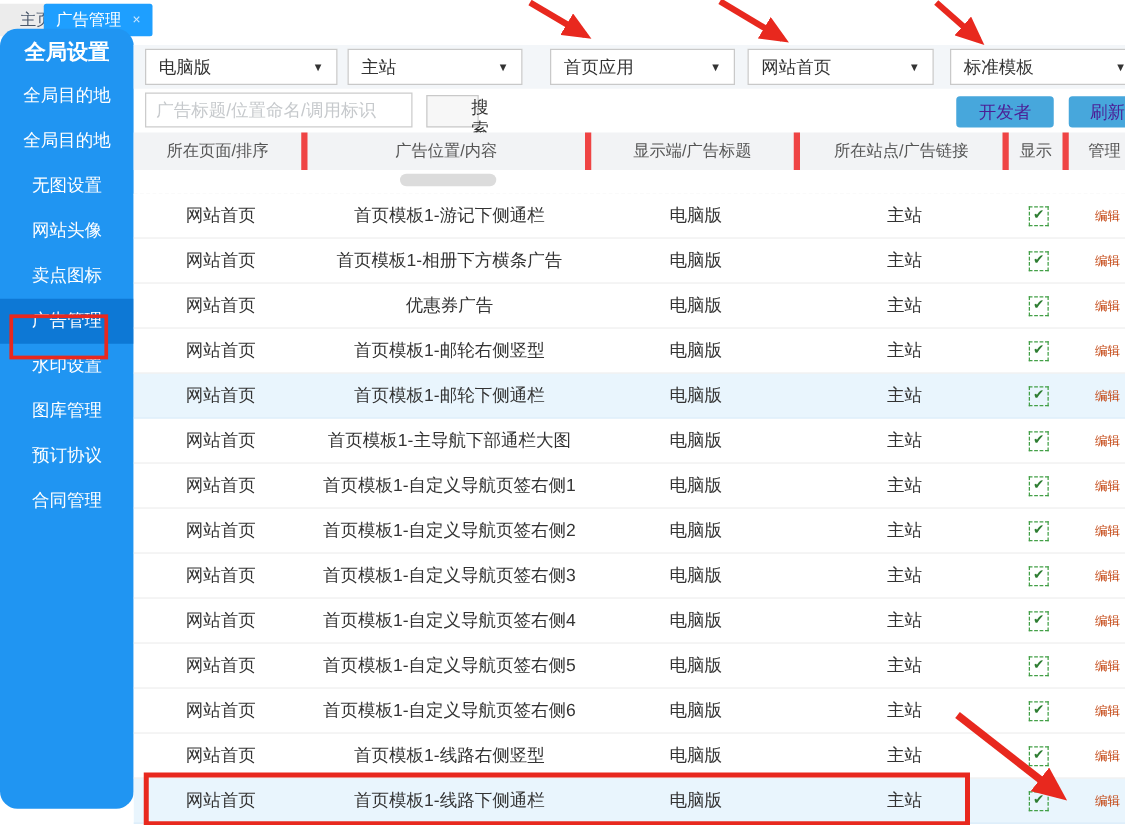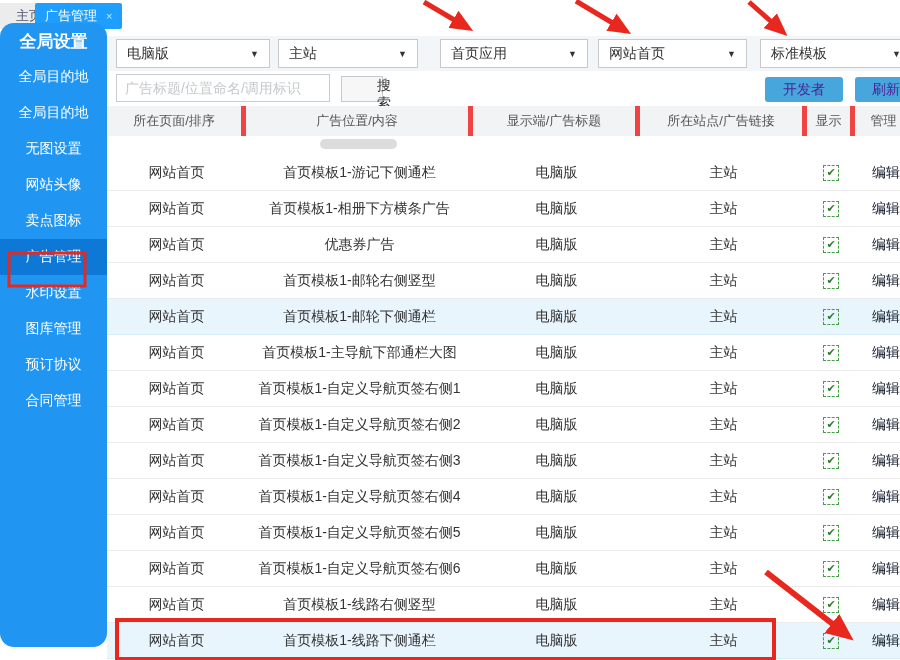--- a/index.html
+++ b/index.html
@@ -53,21 +53,21 @@
 
   .hscroll-thumb { position:absolute; left:213px; top:103px; width:77px; height:10px;
         background:#dcdcdc; border-radius:5px; cursor:pointer; }
   .dash-line { position:absolute; left:0; top:119px; width:793px; height:0;
         border-top:1px dashed #e3e3e3; }
 
   .tbody { position:absolute; left:0; top:119px; width:810px; }
   .row { display:flex; height:36px; border-bottom:1px solid #ebebeb; background:#fff; }
   .row.hl { background:#e9f5fd; border-bottom:1px solid #d9ecf9; }
   .td { display:flex; align-items:center; justify-content:center; font-size:14px; color:#333; }
-  .edit-link { color:#0f172a; font-size:14px; text-decoration:none; cursor:pointer; }
+  .edit-link { color:#c2410c; font-size:10px; text-decoration:none; cursor:pointer; }
   .checkbox { width:16px; height:16px; border:1px dashed #43a047; display:flex; align-items:center;
         justify-content:center; cursor:pointer; }
   .check-mark { color:#2e7d32; font-size:11px; font-weight:bold; line-height:1; }
 
   
   .annotations { position:absolute; left:0; top:0; width:900px; height:660px; pointer-events:none; z-index:50; }
 </style>
 </head>
 <body>
 

